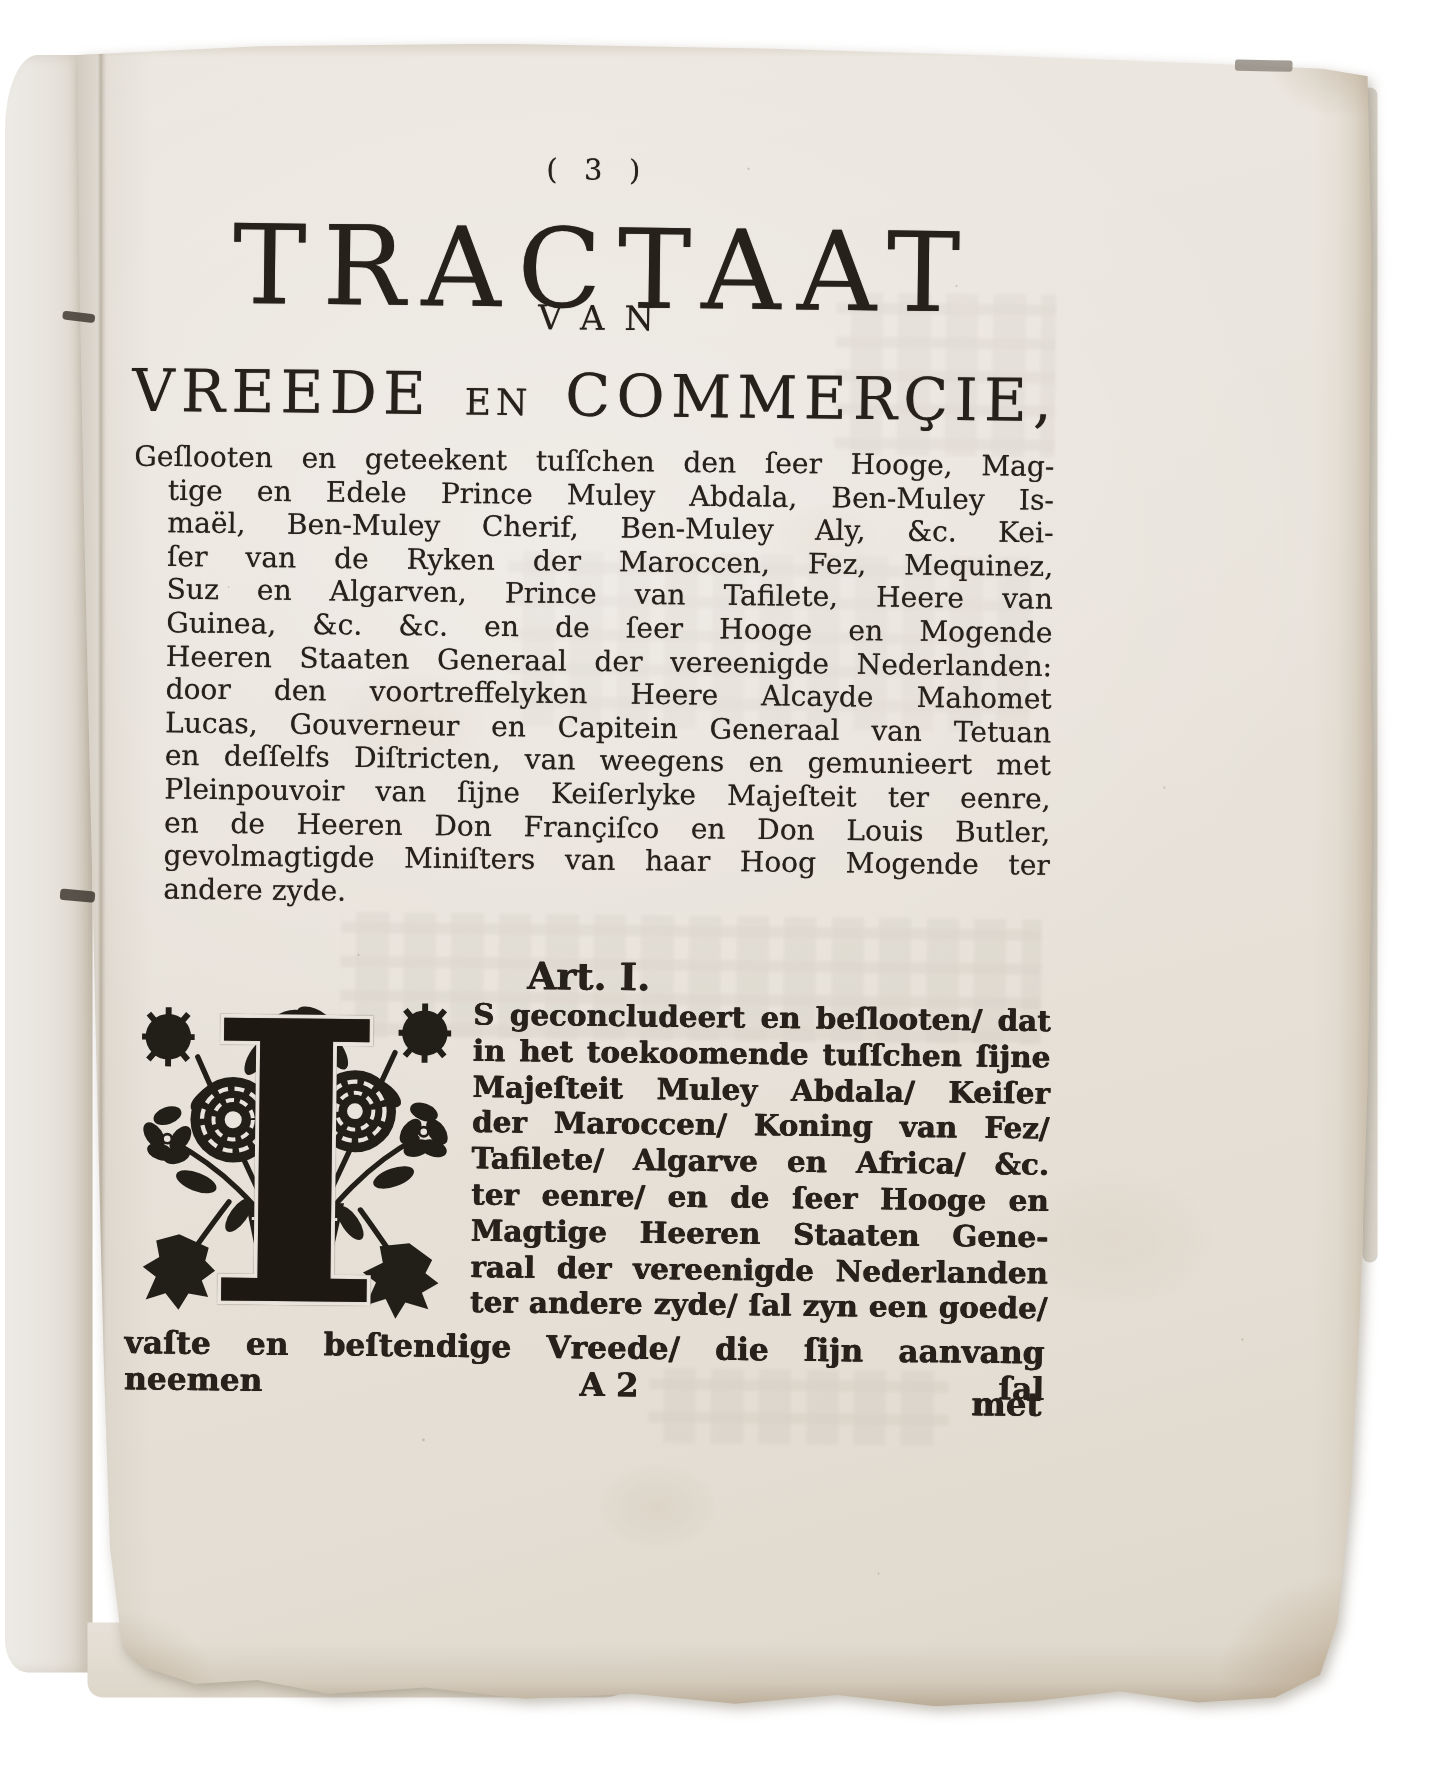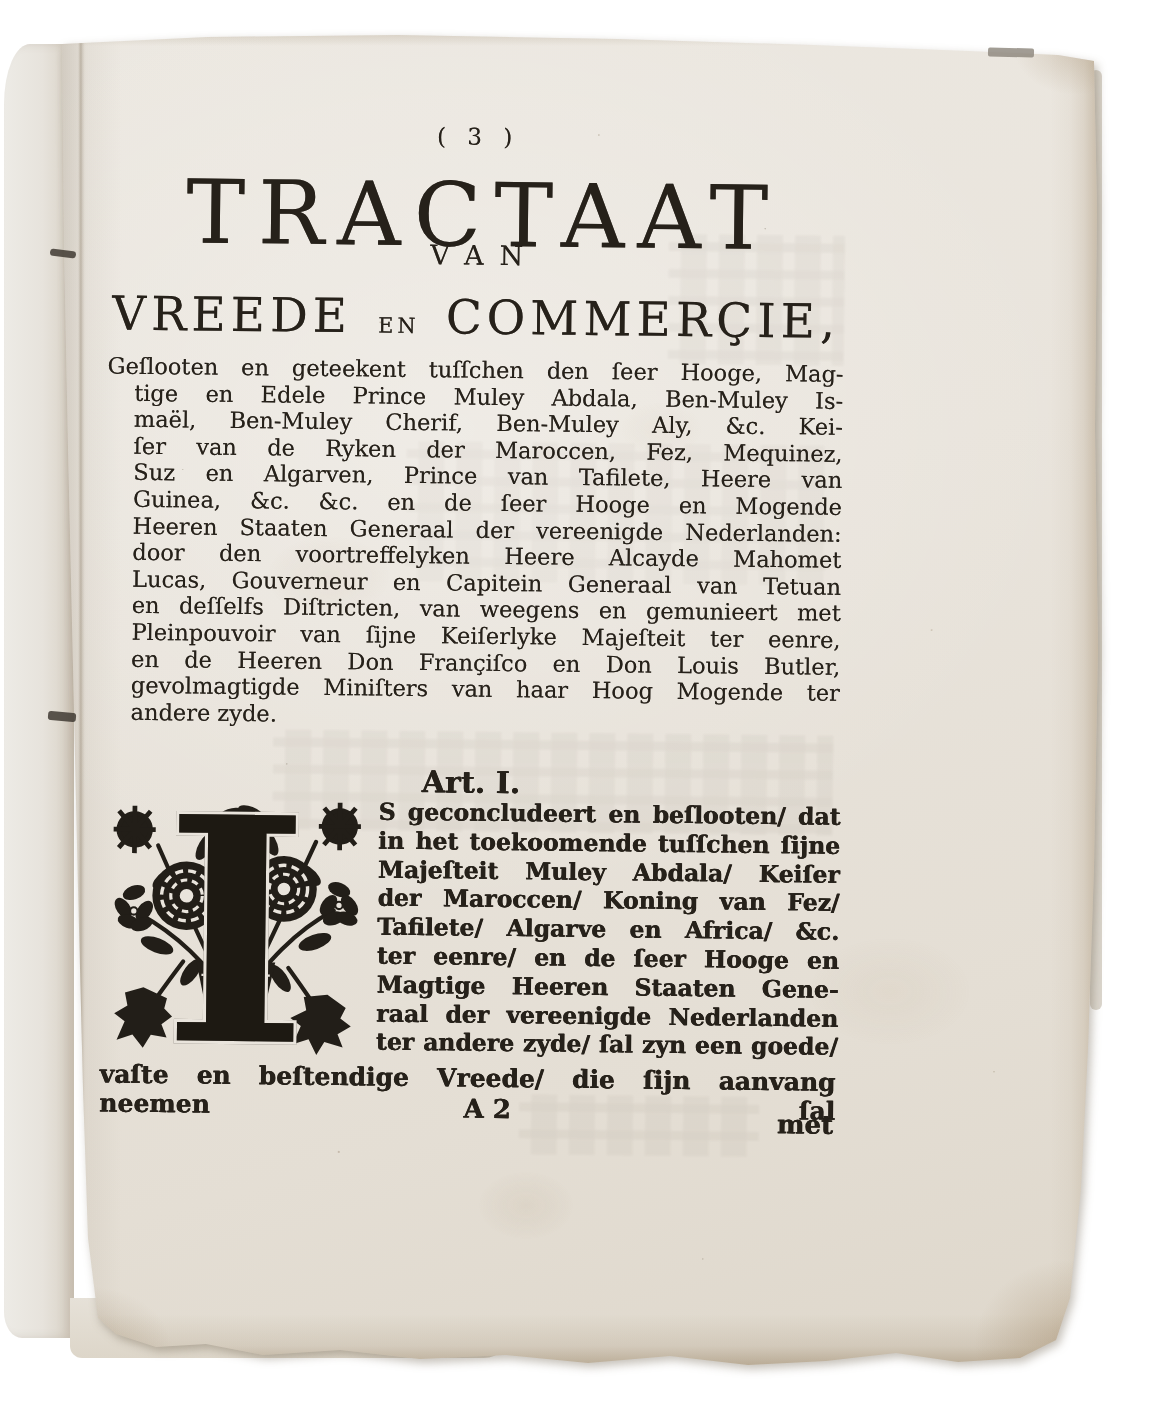--- a/index.html
+++ b/index.html
@@ -71,21 +71,21 @@
   .bleed{position:absolute;pointer-events:none;opacity:.07;filter:blur(1.2px);
     background-image:
       repeating-linear-gradient(180deg, transparent 0 8px, rgba(70,58,45,.6) 8px 17px, transparent 17px 27px),
       repeating-linear-gradient(90deg, transparent 0 12px, rgba(70,58,45,.55) 12px 38px);}
 
   .pagenum{top:92px;text-align:center;font-size:23px;letter-spacing:7px;}
   .title{top:140px;text-align:center;font-size:88px;line-height:1;letter-spacing:13px;text-indent:13px;white-space:nowrap;}
   .van{top:208px;text-align:center;font-size:27px;letter-spacing:16px;text-indent:16px;}
   .subtitle{top:258px;display:flex;justify-content:center;align-items:baseline;gap:26px;white-space:nowrap;}
   .subtitle .big{font-size:47px;letter-spacing:5px;}
-  .subtitle .small{font-size:21px;letter-spacing:4px;}
+  .subtitle .small{font-size:29px;letter-spacing:4px;}
 
   .intro{top:325px;font-size:22.5px;line-height:26.6px;}
   .jline{text-align:justify;text-align-last:justify;}
   .intro .jline{padding-left:27px;}
   .intro .jline:first-child{padding-left:0;}
   .intro .jline:last-child{text-align-last:left;}
 
   .blackletter{font-weight:bold;text-shadow:.5px 0 0 currentColor, 0 0 .6px rgba(38,32,24,.6);}
   .art-head{top:733px;text-align:center;font-size:30px;}
   .article{top:767px;left:276px;width:462px;font-size:23.5px;line-height:28.8px;}

